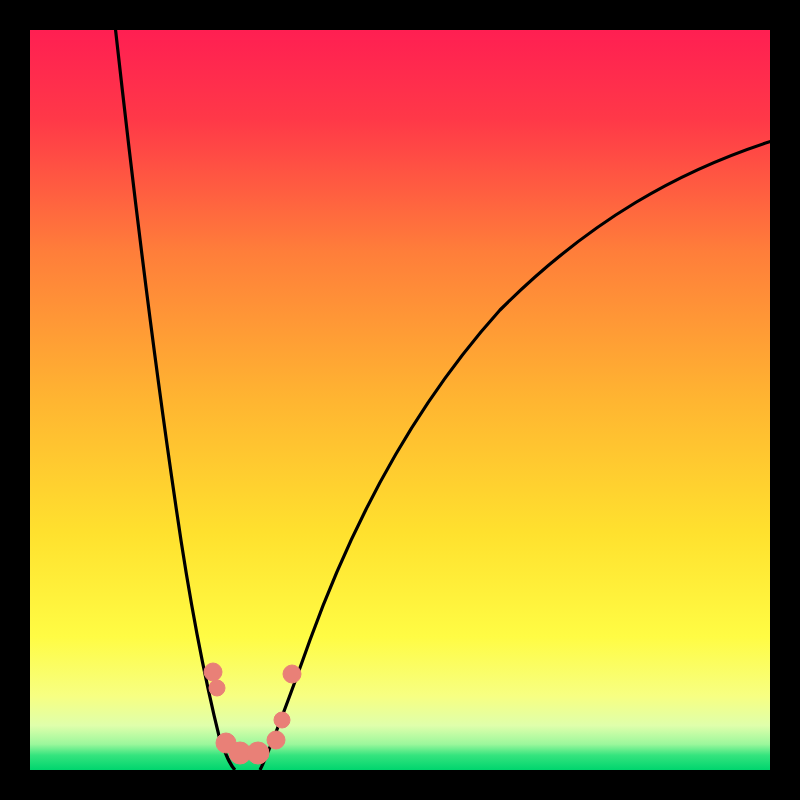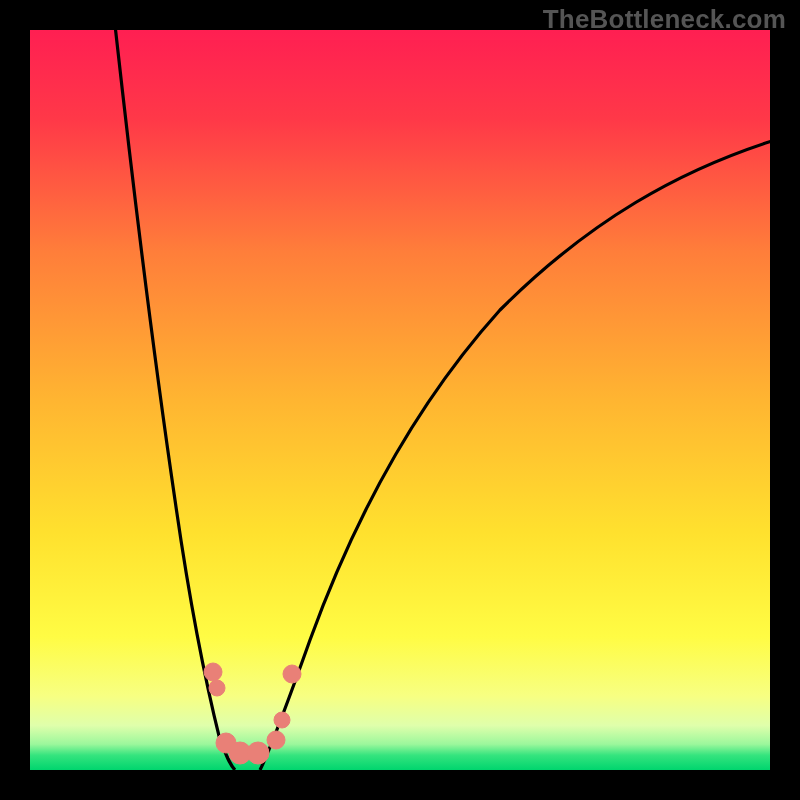--- a/index.html
+++ b/index.html
@@ -46,21 +46,20 @@
     left: 0; top: 0;
     width: 740px;
     height: 740px;
     overflow: visible;
   }
 </style>
 </head>
 <body>
 <div class="frame">
 
-  <div class="watermark">TheBottleneck.com</div>
 
   <div class="plot-area">
     <svg class="gradient-bg" viewBox="0 0 740 740" preserveAspectRatio="none">
       <defs>
         <linearGradient id="bgGrad" x1="0" y1="0" x2="0" y2="1">
           <stop offset="0%" stop-color="#ff1f52"></stop>
           <stop offset="12%" stop-color="#ff3848"></stop>
           <stop offset="30%" stop-color="#ff7e3a"></stop>
           <stop offset="50%" stop-color="#ffb531"></stop>
           <stop offset="68%" stop-color="#ffe12e"></stop>

